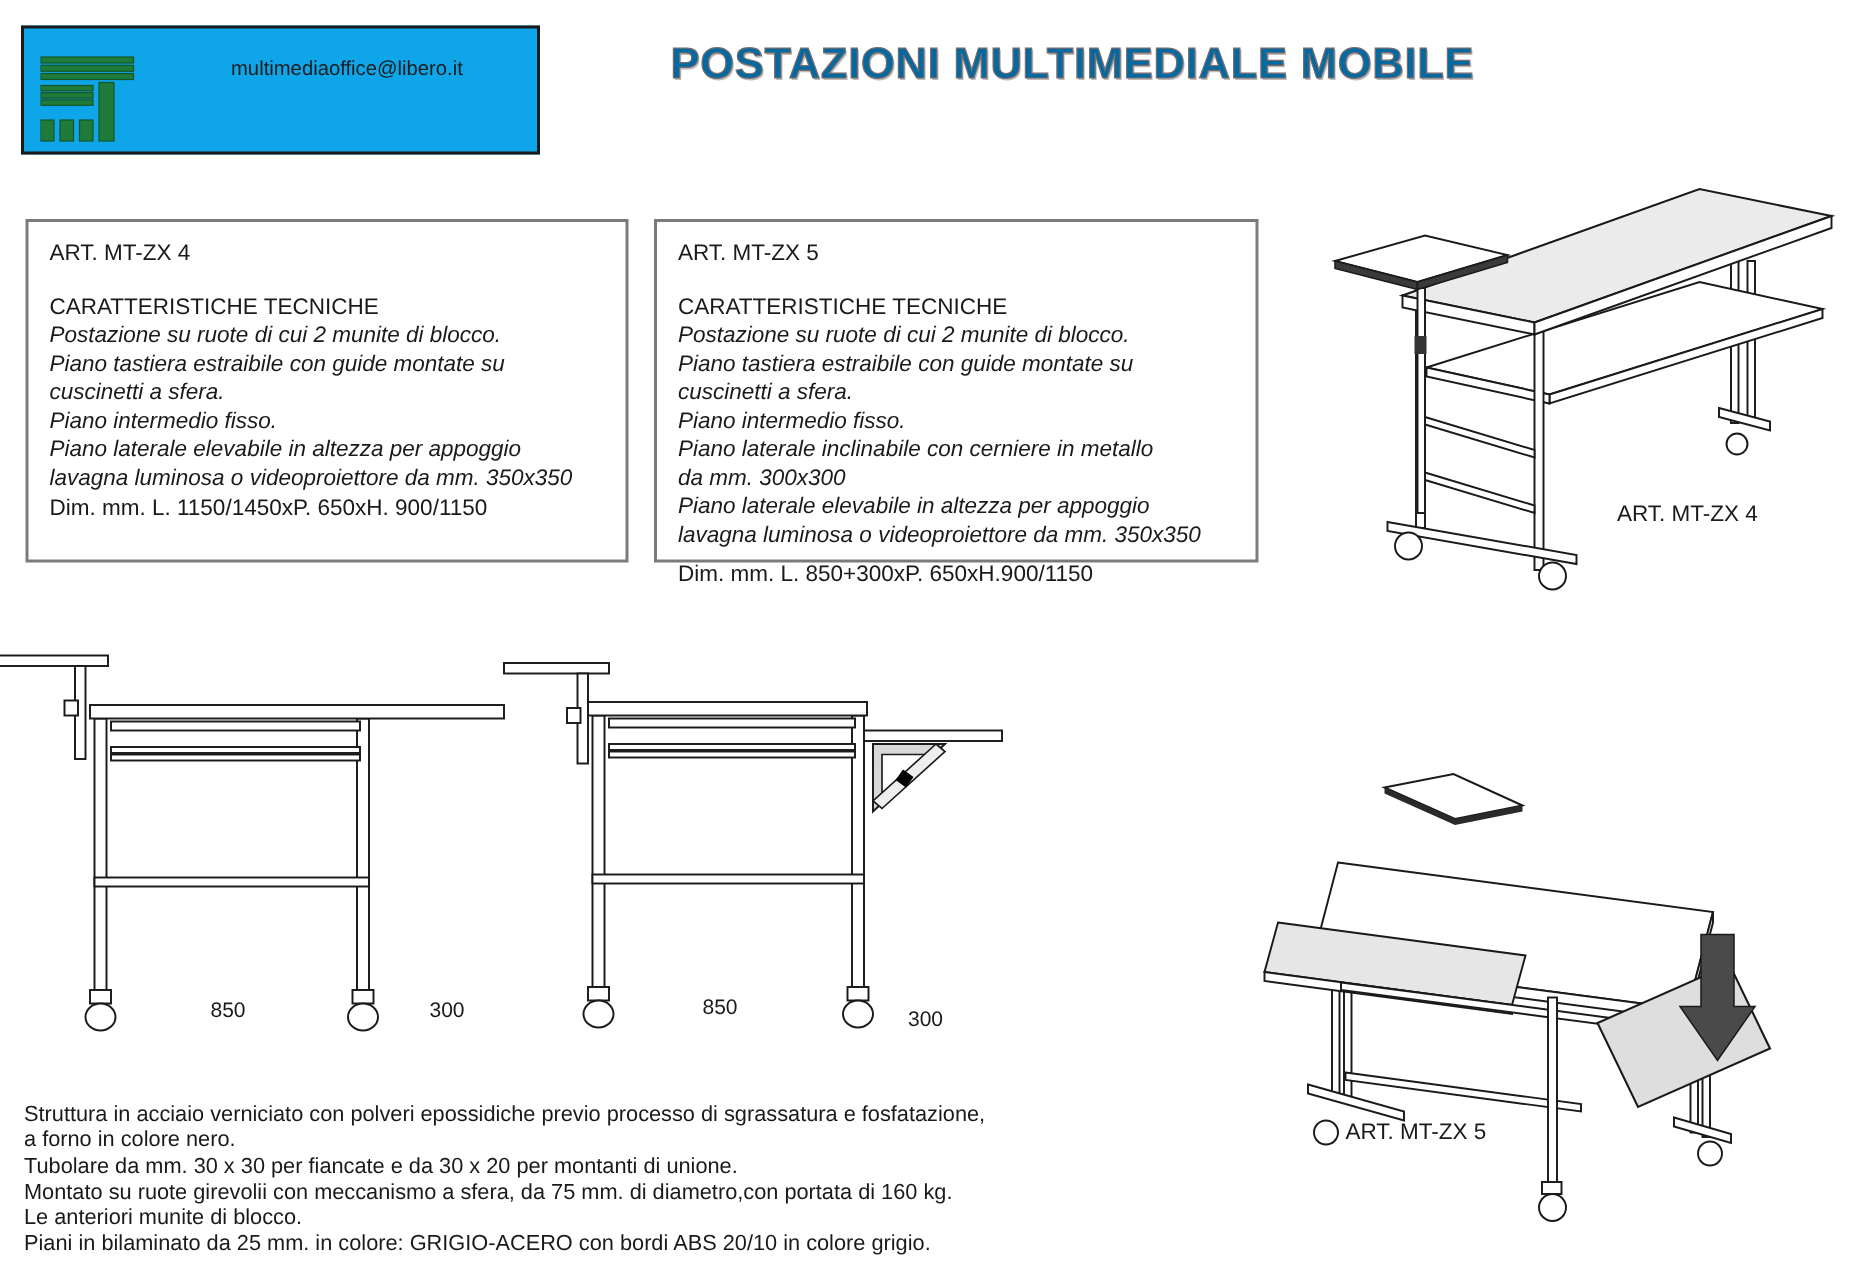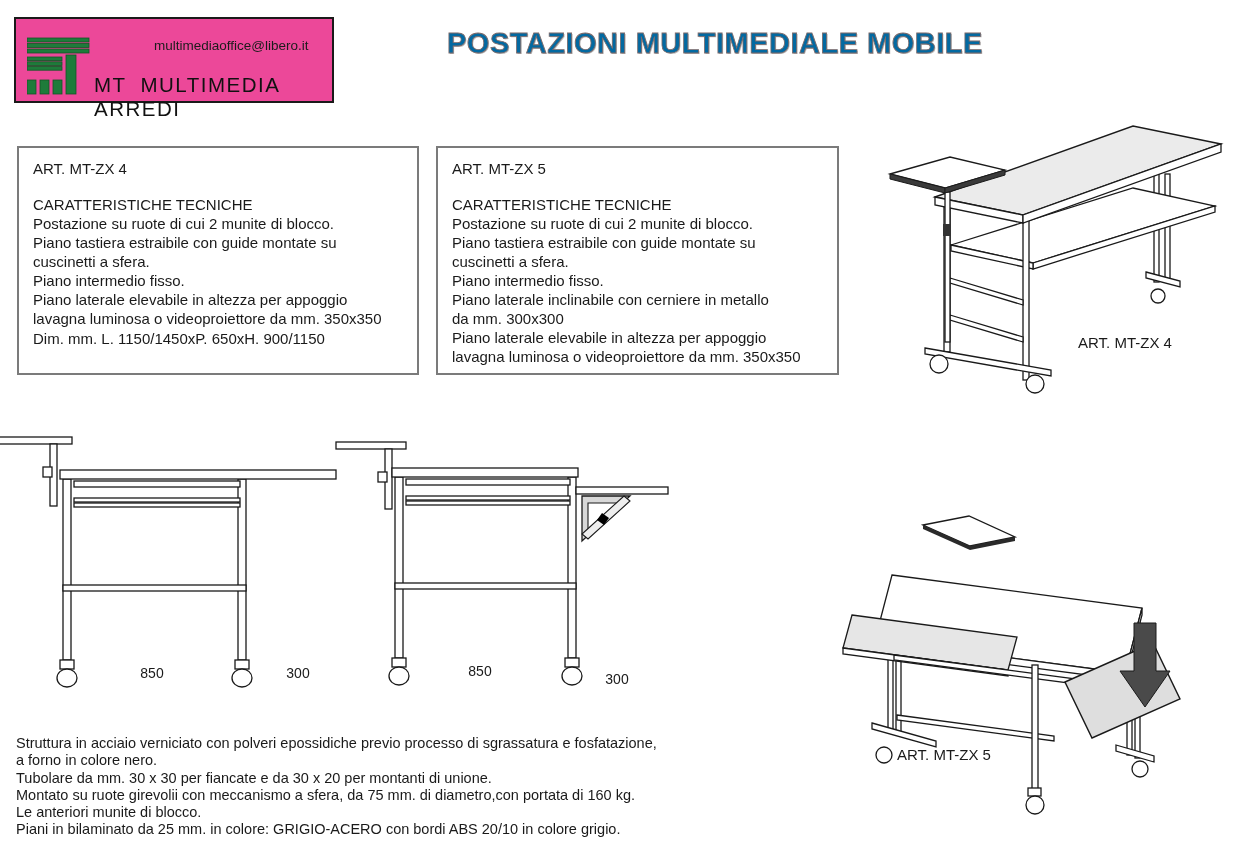--- a/index.html
+++ b/index.html
@@ -9,22 +9,22 @@
     width:1238px; height:849px;
     background:#ffffff;
     font-family:"Liberation Sans", sans-serif;
     color:#1a1a1a;
     overflow:hidden;
   }
   .abs { position:absolute; }
 
   
   .logo-box {
-    left:14px; top:17px; width:320px; height:86px;
-    border:2px solid #1a1a1a; background:#ec4899;
+    left:14px; top:17px; width:346px; height:86px;
+    border:2px solid #1a1a1a; background:#0ea5e9;
   }
   .logo-email { left:138px; top:19px; font-size:13.5px; color:#1c1c1c; }
   .logo-company { left:78px; top:54px; font-size:20.5px; letter-spacing:1.5px; word-spacing:7px; color:#111; }
   .page-title {
     left:447px; top:27px;
     font-size:29px; font-weight:bold; letter-spacing:0.5px;
     -webkit-text-stroke:0.8px #7d6a6a;
     text-shadow:1px 1px 0 #bdbdbd;
     white-space:nowrap;
   }
@@ -32,21 +32,21 @@
   
   .spec-box {
     top:146px; height:229px;
     border:2px solid #7b7b7b; background:#fff;
     padding:11px 13px 0 14px;
     font-size:15px; line-height:19px;
   }
   .spec-box.first { left:17px; width:402px; }
   .spec-box.second { left:436px; width:403px; }
   .spec-art { margin-bottom:17px; }
-  .spec-body { white-space:pre-line; }
+  .spec-body { white-space:pre-line;font-style:italic; }
   .spec-dims { margin-top:1px; }
   .spec-box.second .spec-dims { margin-top:7px; }
 
   
   .footer-text {
     left:16px; top:735px; width:740px;
     font-size:14.5px; line-height:17.3px;
     white-space:pre-line;
   }
 
@@ -67,21 +67,20 @@
       <rect x="0" y="21" width="35" height="3.6"></rect>
       <rect x="0" y="25.8" width="35" height="3.6"></rect>
       <rect x="0" y="30.6" width="35" height="3.6"></rect>
       <rect x="39" y="19" width="10" height="39"></rect>
       <rect x="0" y="44" width="9" height="14"></rect>
       <rect x="13" y="44" width="9" height="14"></rect>
       <rect x="26" y="44" width="9" height="14"></rect>
     </g>
   </svg>
   <div class="abs logo-email">multimediaoffice@libero.it</div>
-  <div class="abs logo-company">MT MULTIMEDIA ARREDI</div>
 </div>
 
 <div class="abs page-title" style="color:#0369a1;">POSTAZIONI MULTIMEDIALE MOBILE</div>
 
 <div class="abs spec-box first">
   <div class="spec-art">ART. MT-ZX 4</div>
   <div class="spec-head">CARATTERISTICHE TECNICHE</div>
   <div class="spec-body">Postazione su ruote di cui 2 munite di blocco.
 Piano tastiera estraibile con guide montate su
 cuscinetti a sfera.
@@ -95,20 +94,21 @@
   <div class="spec-art">ART. MT-ZX 5</div>
   <div class="spec-head">CARATTERISTICHE TECNICHE</div>
   <div class="spec-body">Postazione su ruote di cui 2 munite di blocco.
 Piano tastiera estraibile con guide montate su
 cuscinetti a sfera.
 Piano intermedio fisso.
 Piano laterale inclinabile con cerniere in metallo
 da mm. 300x300
 Piano laterale elevabile in altezza per appoggio
 lavagna luminosa o videoproiettore da mm. 350x350</div>
+  <div class="spec-dims">Dim. mm. L. 850+300xP. 650xH.900/1150</div>
 </div>
 
 <svg class="abs" style="left:0; top:428px;" width="340" height="272" viewBox="0 0 340 272">
   <g>
     <rect class="ln" x="-4" y="9" width="76" height="7"></rect>
     <rect class="ln" x="50" y="16" width="7" height="62"></rect>
     <rect class="ln" x="43" y="39" width="9" height="10"></rect>
   </g>
   <g>
     <rect class="ln" x="63" y="51" width="8" height="181"></rect>

